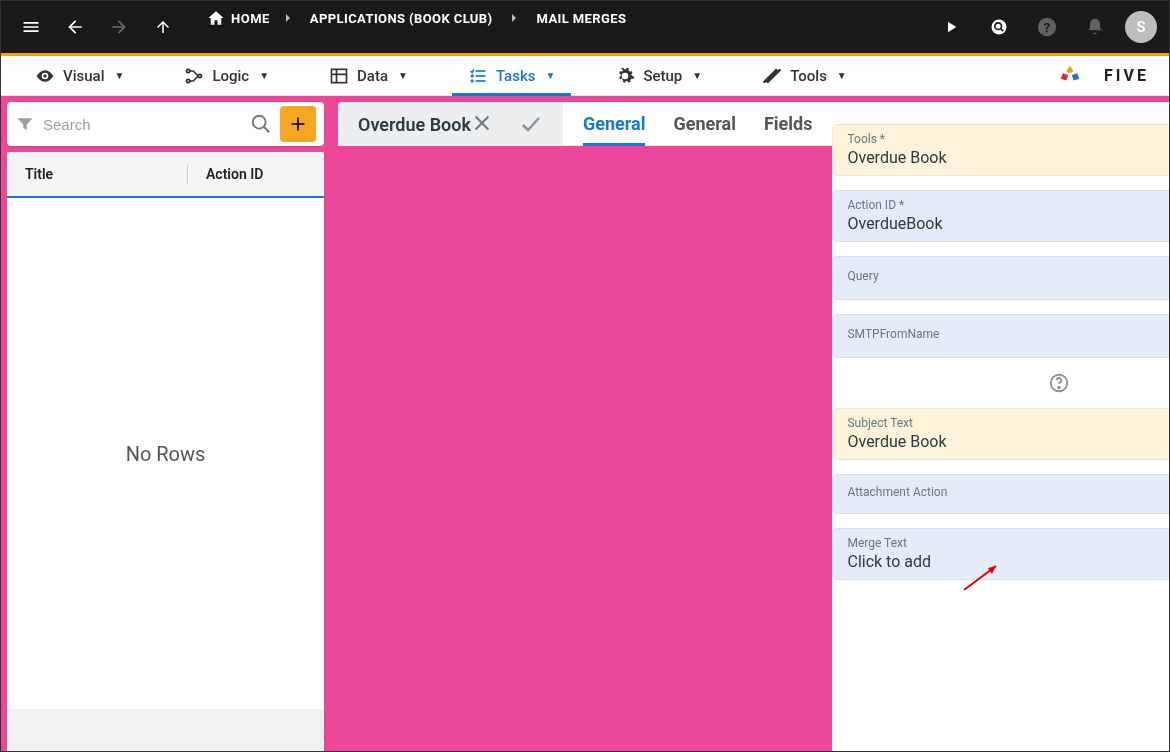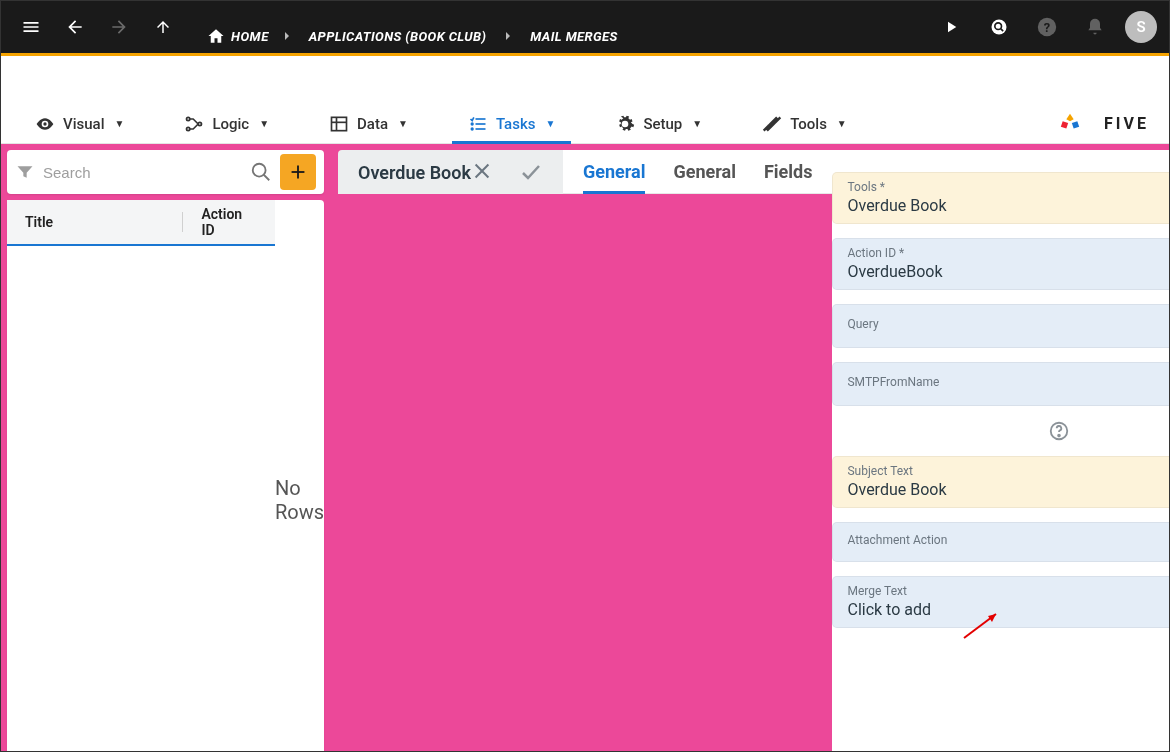--- a/index.html
+++ b/index.html
@@ -1,52 +1,52 @@
 <!DOCTYPE html>
 <html><head>
 <meta charset="utf-8">
 <style>
   * { box-sizing: border-box; margin: 0; padding: 0; }
   html, body { width: 1170px; height: 752px; font-family: -apple-system, BlinkMacSystemFont, "Segoe UI", Roboto, Arial, sans-serif; overflow: hidden; background: #fff; }
   body { border: 1px solid #333; }
   
   
   .topbar { height: 52px; background: #1a1a1a; display: flex; align-items: center; padding: 0 12px; color: #fff; }
-  .topbar-left { display: flex; align-items: flex-end; gap: 8px; font-style: italic; }
+  .topbar-left { display: flex; align-items: flex-start; gap: 8px; }
   .topbar .icon-btn { width: 36px; height: 36px; display: flex; align-items: center; justify-content: center; border-radius: 50%; cursor: pointer; }
   .topbar .icon-btn.disabled { opacity: 0.35; cursor: default; }
   .crumbs { display: flex; align-items: center; margin-left: 8px; }
   .crumb-home { display: flex; align-items: center; gap: 6px; font-weight: 700; font-size: 13px; letter-spacing: 0.5px; padding: 0 10px; }
   .crumb-item { font-weight: 700; font-size: 13px; letter-spacing: 0.4px; padding: 0 14px; }
   .crumb-sep { opacity: 0.7; }
   .topbar-spacer { flex: 1; }
   .topbar-right { display: flex; align-items: center; gap: 12px; }
   .avatar { width: 32px; height: 32px; border-radius: 50%; background: #bdbdbd; color: #fff; display: flex; align-items: center; justify-content: center; font-weight: 600; font-size: 15px; }
   
   .accent-strip { height: 3px; background: #f5a300; }
   
   
-  .tabstrip { height: 40px; display: flex; align-items: center; padding: 0 18px; border-bottom: 1px solid #e5e5e5; background: #fff; position: relative; margin-top: 48px; }
+  .tabstrip { height: 40px; display: flex; align-items: center; padding: 0 18px; border-bottom: 1px solid #e5e5e5; background: #fff; position: relative; }
   .tab { display: flex; align-items: center; gap: 8px; padding: 0 16px; height: 100%; font-size: 15px; font-weight: 500; color: #333; cursor: pointer; position: relative; margin-right: 28px; }
   .tab.active { color: #1976d2; }
   .tab.active::after { content: ""; position: absolute; left: 0; right: 0; bottom: -1px; height: 3px; background: #1976d2; }
   .tab .dd { font-size: 10px; margin-left: 2px; }
   .brand { position: absolute; right: 20px; top: 8px; display: flex; align-items: center; gap: 23px; font-weight: 700; letter-spacing: 3px; color: #222; }
   .brand-logo { width: 22px; height: 22px; }
   
   
   .body { display: flex; height: calc(752px - 52px - 3px - 40px - 2px); background: #ec4899; }
   
   
   .left { width: 388px; display: flex; flex-direction: column; padding: 6px 6px 0 6px; }
   .searchbar { background: #fff; border-radius: 4px; height: 44px; display: flex; align-items: center; padding: 0 8px; gap: 8px; box-shadow: 0 1px 2px rgba(0,0,0,0.1); }
   .searchbar input { flex: 1; border: none; outline: none; font-size: 15px; color: #333; background: transparent; }
   .searchbar input::placeholder { color: #9e9e9e; }
   .add-btn { width: 36px; height: 36px; background: #f5a623; border-radius: 4px; display: flex; align-items: center; justify-content: center; cursor: pointer; }
-  .listpanel { background: #fff; border-radius: 4px; margin-top: 6px; flex: 1; display: flex; flex-direction: row; box-shadow: 0 1px 2px rgba(0,0,0,0.08); }
+  .listpanel { background: #fff; border-radius: 4px; margin-top: 6px; flex: 1; display: flex; flex-direction: column; box-shadow: 0 1px 2px rgba(0,0,0,0.08); }
   .listhead { display: flex; height: 46px; align-items: center; border-bottom: 2px solid #1976d2; background: #f4f5f6; }
   .listhead .col { font-weight: 600; font-size: 14px; color: #222; padding: 0 18px; }
   .listhead .sep { width: 1px; height: 20px; background: #d0d0d0; }
   .listbody { flex: 1; display: flex; align-items: center; justify-content: center; color: #555; font-size: 20px; }
   .listfoot { height: 42px; background: #f0f1f2; }
   
   
   .right { flex: 1; display: flex; flex-direction: row; padding: 6px 0 0 8px; }
   .detailhead { height: 44px; background: #eceeef; display: flex; align-items: center; padding: 0 20px; border-radius: 4px 0 0 0; }
   .detailhead .title { font-size: 18px; font-weight: 600; color: #2b3a44; }

